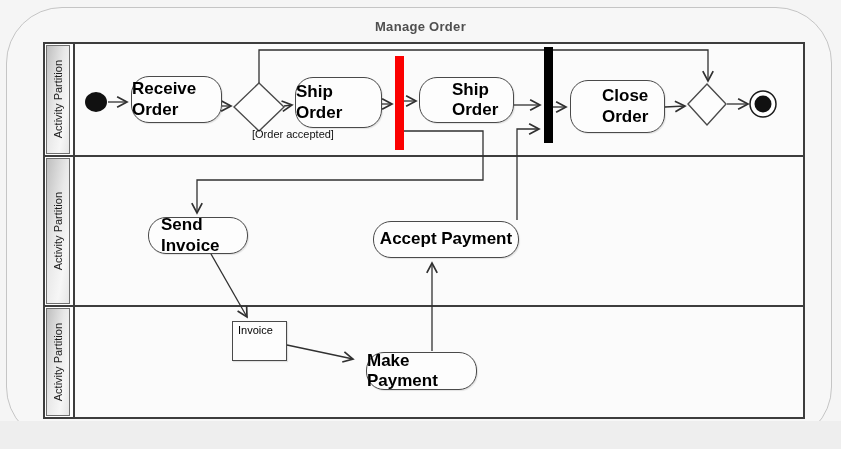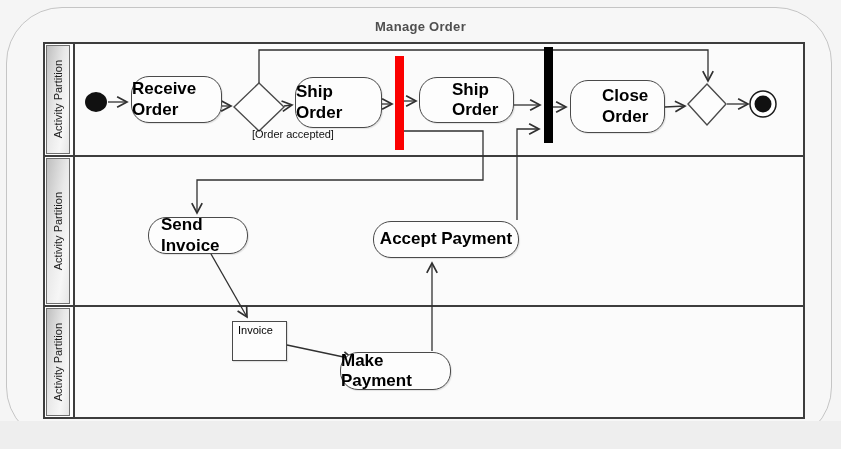--- a/index.html
+++ b/index.html
@@ -123,19 +123,19 @@
     <circle cx="763" cy="104" r="13" fill="#fff" stroke="#1a1a1a" stroke-width="1.5"></circle>
     <circle cx="763" cy="104" r="8.5" fill="#111"></circle>
   </svg>
 
   <div class="action" style="left:131px;top:76px;width:91px;height:47px;">Receive Order</div>
   <div class="action" style="left:295px;top:77px;width:87px;height:51px;">Ship Order</div>
   <div class="action" style="left:419px;top:77px;width:95px;height:46px;padding-left:32px;">Ship Order</div>
   <div class="action" style="left:570px;top:80px;width:95px;height:53px;padding-left:31px;">Close Order</div>
   <div class="action" style="left:148px;top:217px;width:100px;height:37px;padding-left:12px;">Send Invoice</div>
   <div class="action" style="left:373px;top:221px;width:146px;height:37px;">Accept Payment</div>
-  <div class="action" style="left:340px;top:352px;width:111px;height:38px;">Make Payment</div>
+  <div class="action" style="left:366px;top:352px;width:111px;height:38px;">Make Payment</div>
 
   <div class="object-node" style="left:232px;top:321px;width:55px;height:40px;">Invoice</div>
 
   <div class="guard-label" style="left:252px;top:128px;">[Order accepted]</div>
 
 </div>
 
 </body></html>

